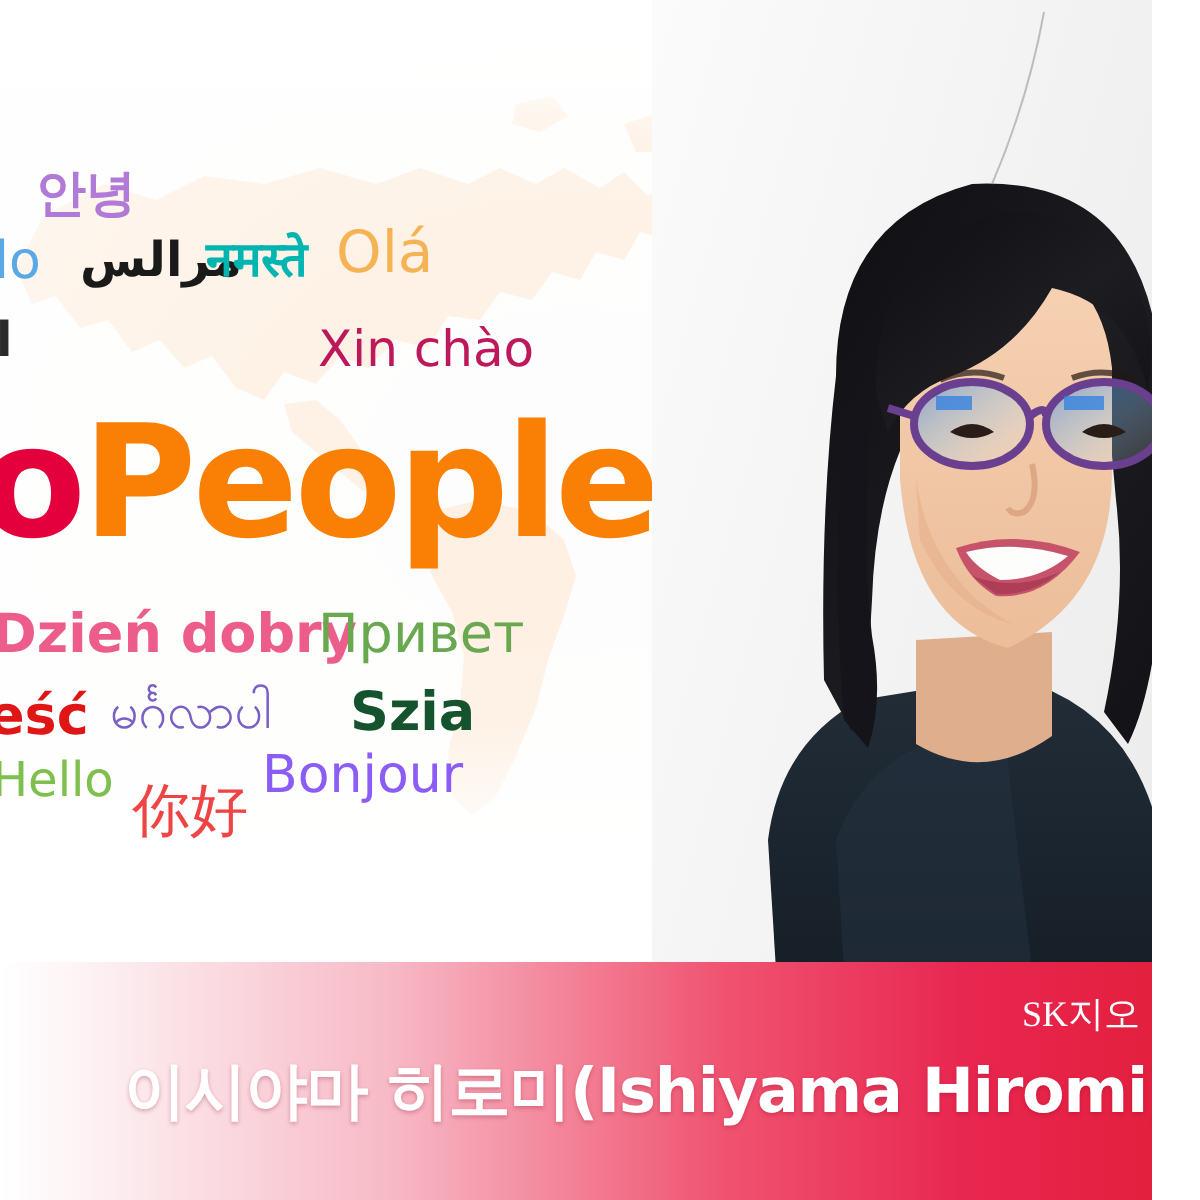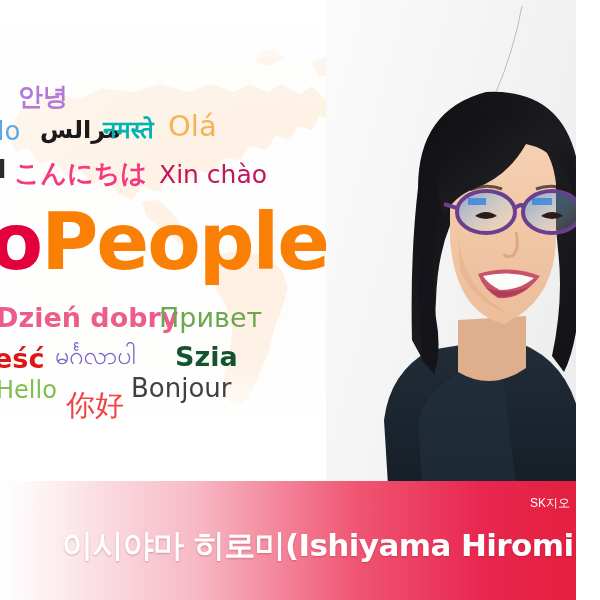--- a/index.html
+++ b/index.html
@@ -110,24 +110,24 @@
         #f05572 62%,
         #e8264f 84%,
         #e4203f 100%);
     overflow: hidden;
   }
   #banner-kicker {
     position: absolute;
     right: 6px;
     top: 14px;
     color: #ffffff;
-    font-size: 12px;
+    font-size: 18px;
     letter-spacing: 0px;
     white-space: nowrap;
-    font-family: Liberation Sans, sans-serif;
+    font-family: Liberation Serif, serif;
   }
   #banner-title {
     position: absolute;
     left: 62px;
     top: 44px;
     color: #ffffff;
     font-size: 31px;
     font-weight: bold;
     white-space: nowrap;
     letter-spacing: -0.6px;
@@ -193,30 +193,29 @@
     <div id="bottom-fade"></div>
   </div>
 
   <div id="wordcloud">
       <span class="word" style="left: 18px; top: 84px; color: rgb(176, 122, 214); font-size: 25px; font-weight: bold; font-style: normal;">안녕</span>
       <span class="word" style="left: -10px; top: 118px; color: rgb(90, 169, 230); font-size: 26px; font-weight: normal; font-style: normal;">llo</span>
       <span class="word" style="left: 40px; top: 118px; color: rgb(26, 26, 26); font-size: 24px; font-weight: bold; font-style: normal; text-align: center;">مرالس</span>
       <span class="word" style="left: 103px; top: 118px; color: rgb(0, 181, 176); font-size: 24px; font-weight: bold; font-style: normal;">नमस्ते</span>
       <span class="word" style="left: 168px; top: 112px; color: rgb(246, 179, 85); font-size: 29px; font-weight: normal; font-style: normal;">Olá</span>
       <span class="word" style="left: -2px; top: 158px; color: rgb(43, 43, 43); font-size: 24px; font-weight: bold; font-style: normal;">l</span>
-      <span class="word" style="left: 14px; top: 160px; color: rgb(244, 57, 127); font-size: 26px; font-weight: bold; font-style: normal;">こんにちは</span>
       <span class="word" style="left: 159px; top: 162px; color: #be185d; font-size: 25px; font-weight: normal; font-style: normal;">Xin chào</span>
       <span class="word" style="left: -4px; top: 304px; color: rgb(236, 93, 140); font-size: 27px; font-weight: bold; font-style: normal;">Dzień dobry</span>
       <span class="word" style="left: 159px; top: 304px; color: rgb(106, 168, 79); font-size: 27px; font-weight: normal; font-style: normal;">Привет</span>
       <span class="word" style="left: -6px; top: 345px; color: rgb(224, 22, 22); font-size: 27px; font-weight: bold; font-style: normal;">eść</span>
       <span class="word" style="left: 55px; top: 343px; color: rgb(122, 95, 196); font-size: 25px; font-weight: normal; font-style: normal; text-align: right;">မင်္ဂလာပါ</span>
       <span class="word" style="left: 175px; top: 343px; color: #14532d; font-size: 27px; font-weight: bold; font-style: normal;">Szia</span>
       <span class="word" style="left: -4px; top: 378px; color: rgb(127, 191, 77); font-size: 24px; font-weight: normal; font-style: normal;">Hello</span>
       <span class="word" style="left: 66px; top: 391px; color: #ef4444; font-size: 29px; font-weight: normal; font-style: normal;">你好</span>
-      <span class="word" style="left: 131px; top: 375px; color: #404040; font-size: 26px; font-weight: normal; font-style: normal;">Bonjour</span>
+      <span class="word" style="left: 131px; top: 375px; color: #8b5cf6; font-size: 26px; font-weight: normal; font-style: normal;">Bonjour</span>
     </div>
 
   <div id="headline">
     <span class="hl-red" style="color: rgb(228, 0, 61);">no</span><span class="hl-orange" style="color: rgb(250, 128, 5);">People</span>
   </div>
 
   <div id="portrait">
     <div id="portrait-bg"></div>
     <svg width="250" height="485" viewBox="0 0 250 485" xmlns="http://www.w3.org/2000/svg" aria-hidden="true">
       <defs>

